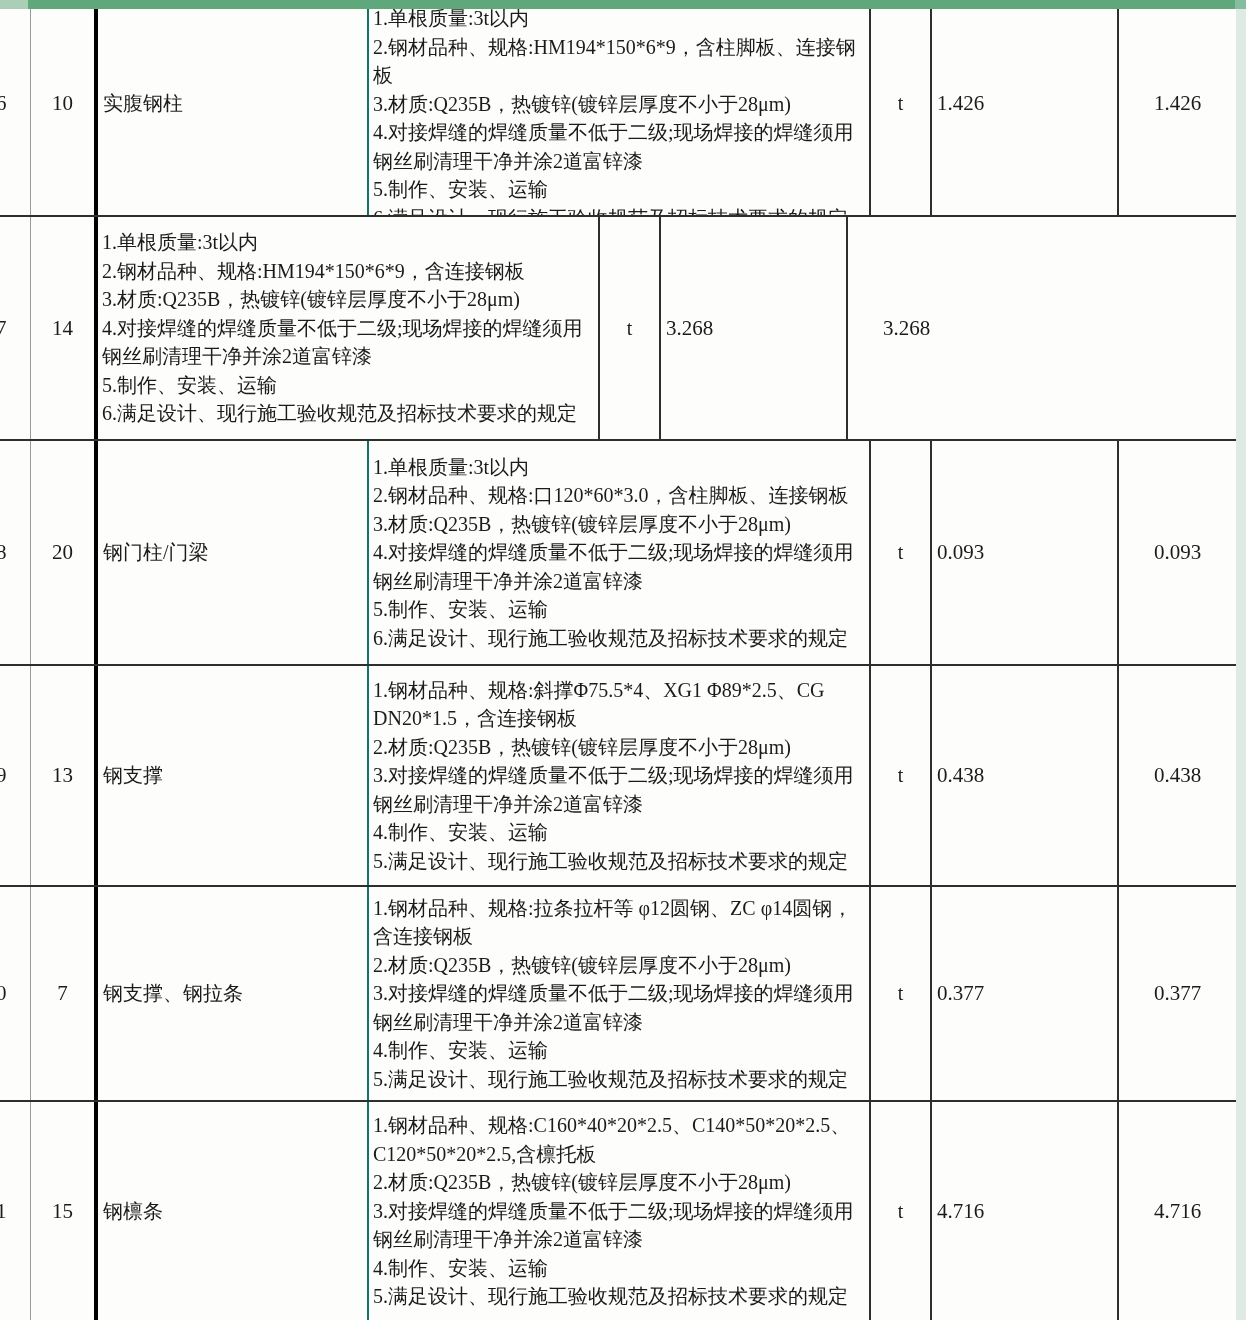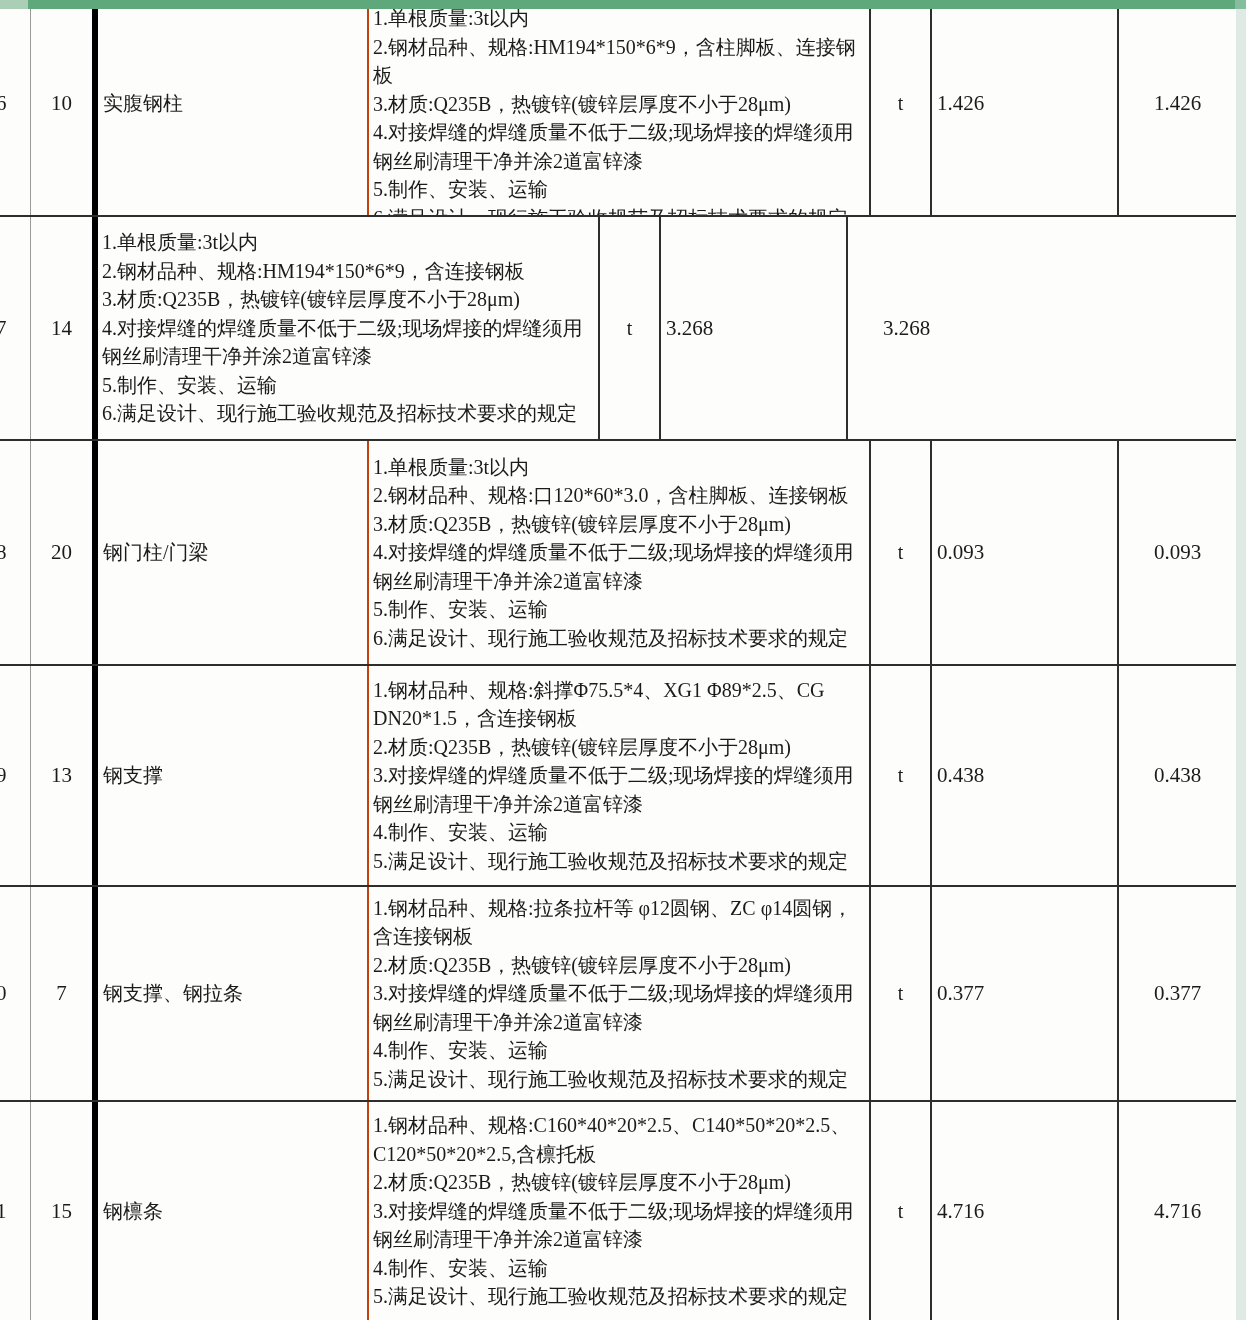--- a/index.html
+++ b/index.html
@@ -24,22 +24,22 @@
   .r0{height:208px}
   .r1{height:224px}
   .r2{height:225px}
   .r3{height:221px}
   .r4{height:215px}
   .r5{height:218px;border-bottom:none;}
 
   .cell{box-sizing:border-box;display:flex;align-items:center;overflow:hidden;color:#1b1b1b;}
   .c-frag{width:31px;border-right:1px solid #9a9a9a;justify-content:flex-start;font-size:21px;}
   .c-frag .v{margin-left:-4px;}
-  .c-serial{width:67px;border-right:6px solid #000000;justify-content:center;font-size:21px;}
-  .c-name{width:271px;border-right:2px solid #c2410c;padding-left:5px;font-size:20px;}
+  .c-serial{width:67px;border-right:4px solid #000000;justify-content:center;font-size:21px;}
+  .c-name{width:271px;border-right:2px solid #0f766e;padding-left:5px;font-size:20px;}
   .c-desc{width:502px;border-right:2px solid #2e2e2e;padding:0 2px 0 4px;font-size:20px;line-height:28.5px;}
   .c-desc .v{white-space:pre-line;}
   .c-unit{width:61px;border-right:2px solid #2e2e2e;justify-content:center;font-size:20px;}
   .c-qty{width:187px;border-right:2px solid #2e2e2e;padding-left:5px;justify-content:flex-start;font-size:21px;}
   .c-total{width:117px;justify-content:center;font-size:21px;}
 
   
   .r0 .cell .v{transform:translateY(-9px);}
   .r0 .c-desc{align-items:flex-start;}
   .r0 .c-desc .v{transform:none;margin-top:-5px;}

